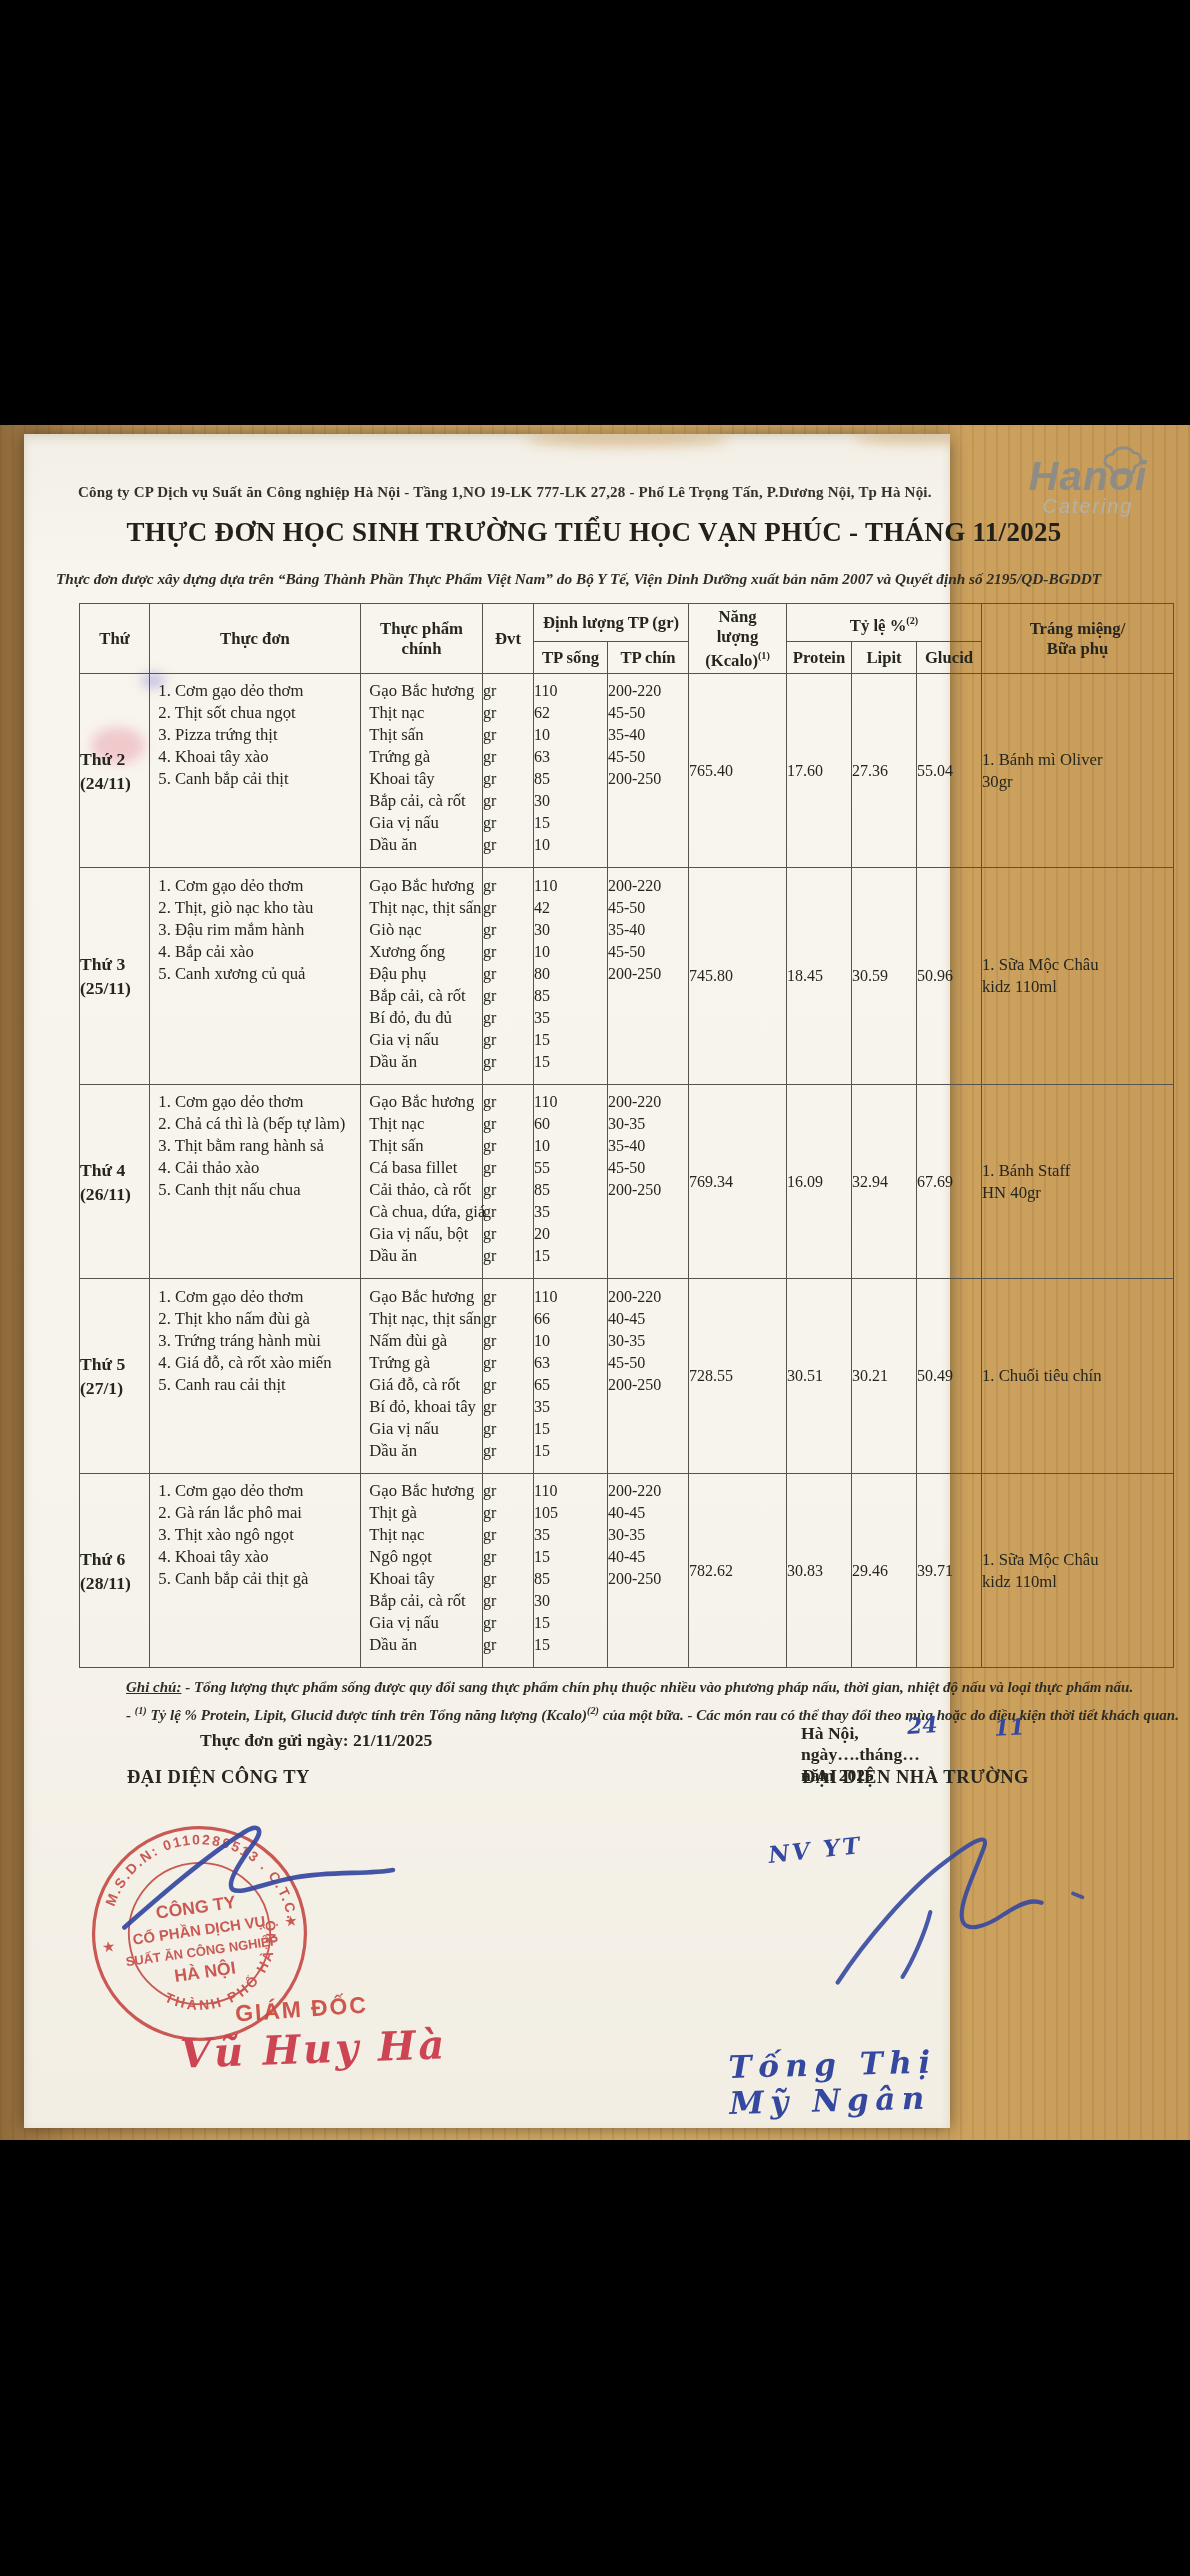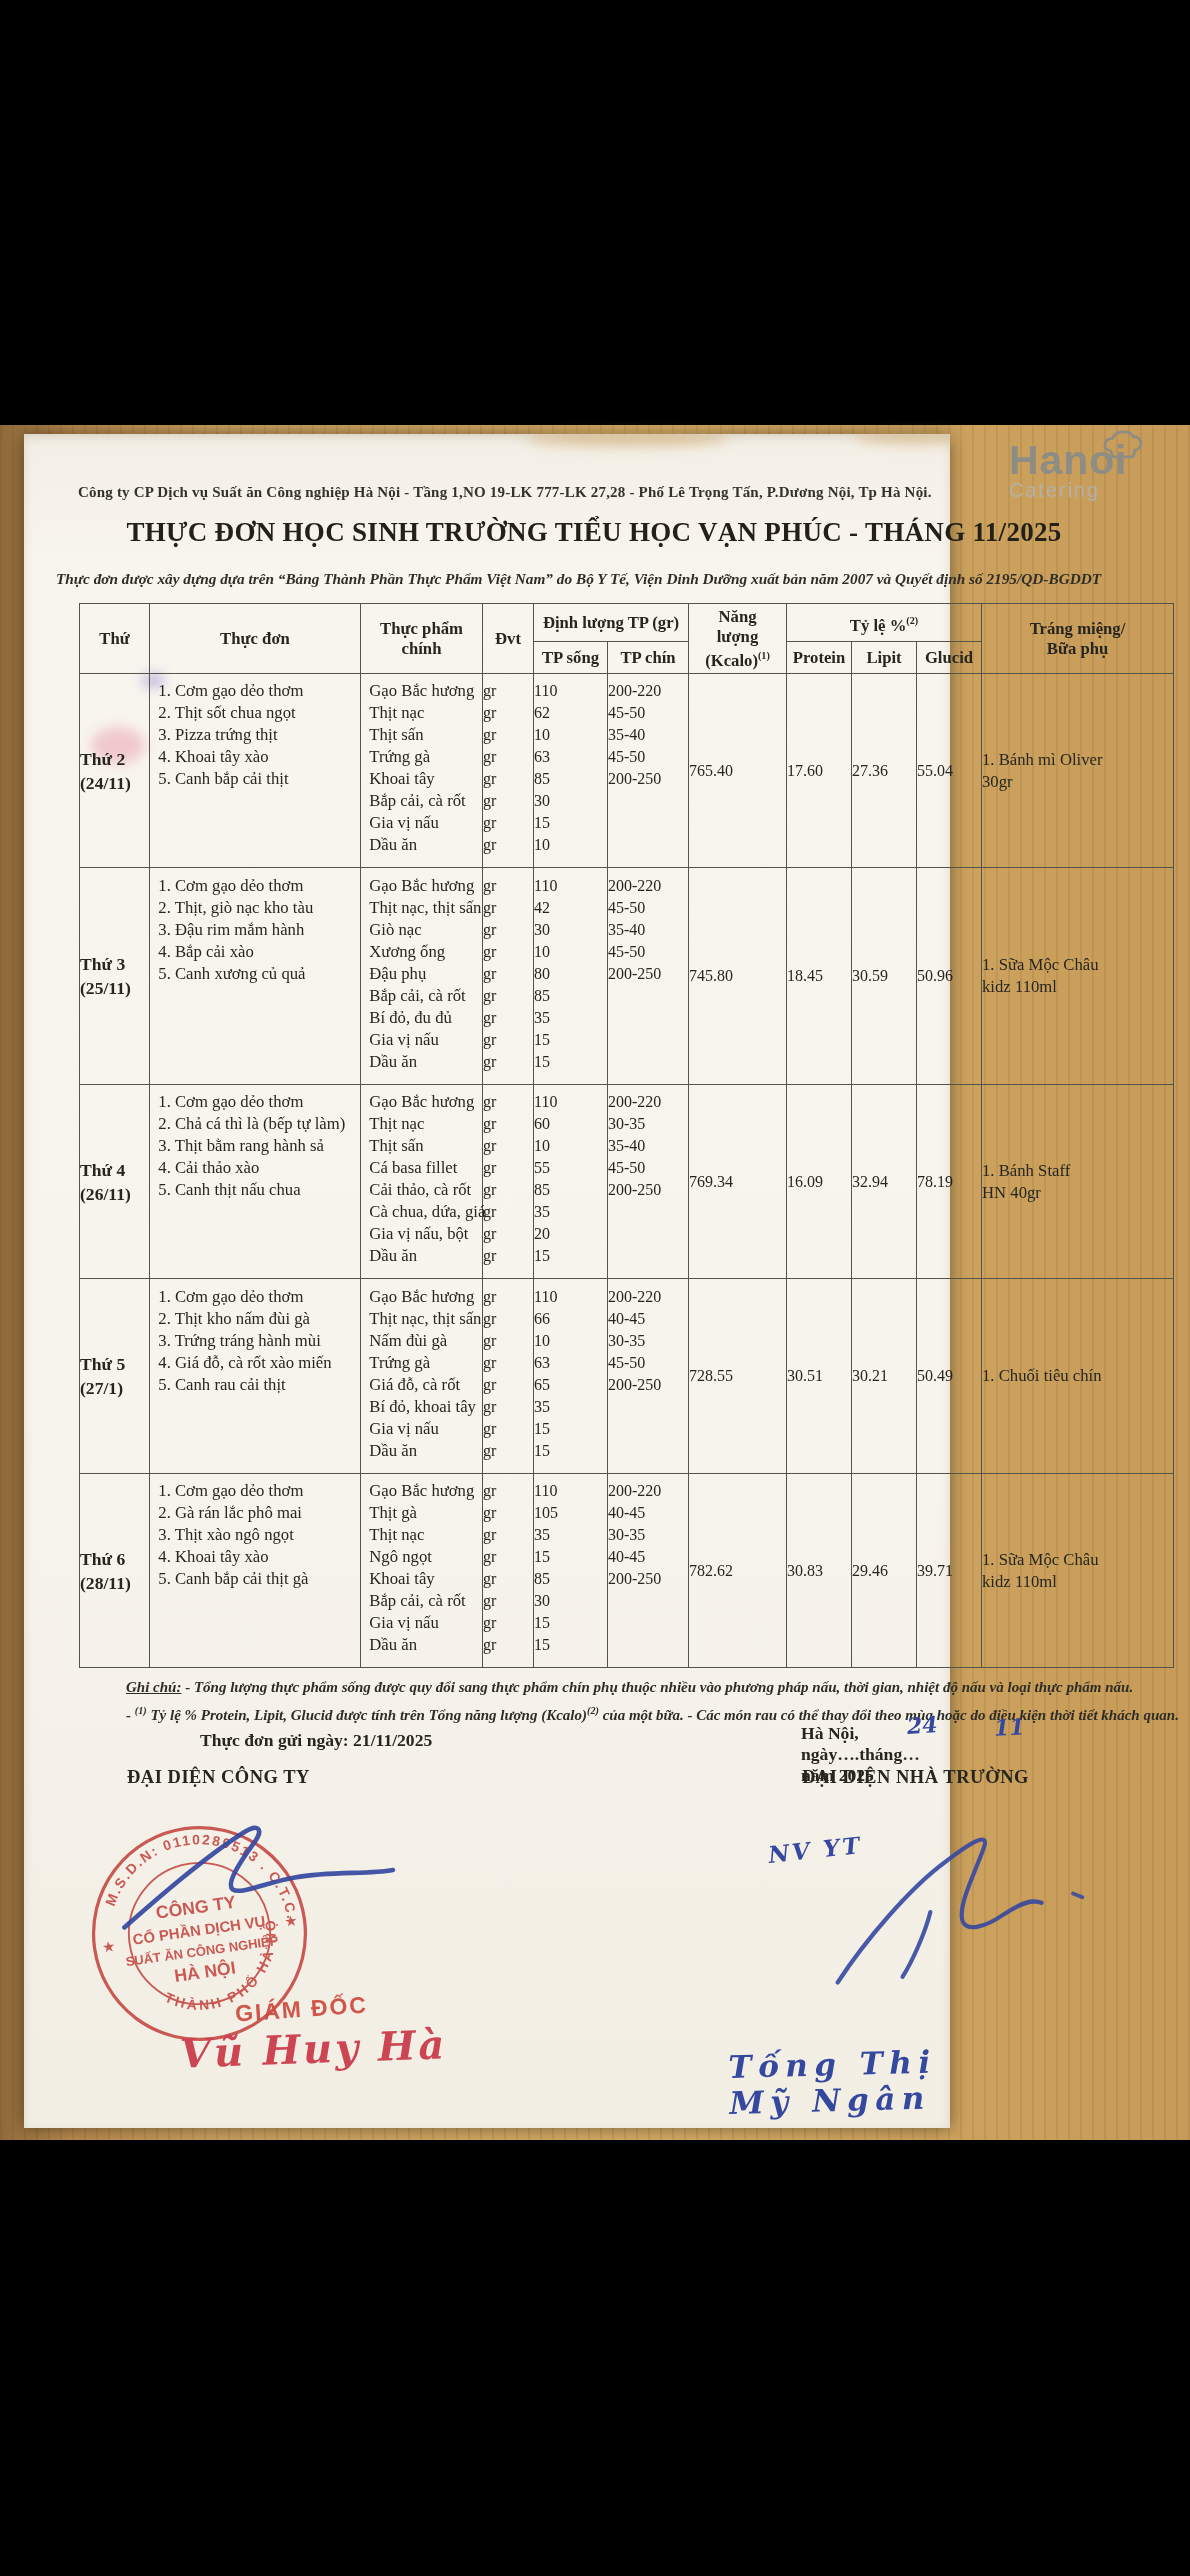--- a/index.html
+++ b/index.html
@@ -16,21 +16,21 @@
   .paper{
     position:absolute;left:24px;top:9.3px;width:926px;height:1694px;
     background:linear-gradient(180deg,#f3efe6 0%,#f8f5ee 8%,#f7f4ec 60%,#f2eee4 100%);
     box-shadow:0 0 16.7px rgba(0,0,0,.45), inset 0 3.7px 9.3px rgba(120,90,40,.18);
   }
   .abs{position:absolute;}
   .smudge{position:absolute;border-radius:50%;filter:blur(5.6px);}
 
   
   .company-line{left:54px;top:50px;width:955px;font-size:15px;font-weight:600;letter-spacing:0.2px;color:#33322c;}
-  .logo{left:985px;top:8px;width:158px;text-align:left;color:#8d8c85;}
+  .logo{left:985px;top:24px;width:158px;text-align:center;color:#8d8c85;font-style:italic;}
   .logo .nm{font-family:"Liberation Sans",sans-serif;font-size:41px;font-weight:bold;letter-spacing:0.9px;line-height:37px;}
   .logo .sb{font-family:"Liberation Sans",sans-serif;font-size:20px;color:#b3b1a8;letter-spacing:1.9px;margin-top:0;}
   .logo svg{position:absolute;top:-15px;left:89px;}
   .doc-title{left:37px;top:83px;width:1066px;text-align:center;font-size:27px;font-weight:bold;letter-spacing:0.3px;color:#222019;}
   .doc-subtitle{left:32px;top:136px;width:1103px;font-size:15.3px;font-style:italic;font-weight:600;color:#2e2d26;}
 
   
   #menu-table{position:absolute;left:55px;top:169px;width:1094px;border-collapse:collapse;table-layout:fixed;color:#26261f;}
   #menu-table th,#menu-table td{border:1.5px solid #55544b;padding:0;}
   #menu-table thead th{font-size:16.7px;font-weight:bold;line-height:19.5px;padding:2.8px 1.9px;}
@@ -329,21 +329,21 @@
                 <div class="line num">200-220</div>
                 <div class="line num">30-35</div>
                 <div class="line num">35-40</div>
                 <div class="line num">45-50</div>
                 <div class="line num">200-250</div>
               </div>
             </td>
             <td class="c mid num">769.34</td>
             <td class="c mid num">16.09</td>
             <td class="c mid num">32.94</td>
-            <td class="c mid num">78.19</td>
+            <td class="c mid num">67.69</td>
             <td class="c mid dessert">
               <div class="line">1. Bánh Staff</div>
               <div class="line">HN 40gr</div>
             </td>
           </tr>
           <tr>
             <td class="c mid">
               <div class="day-name">Thứ 5</div>
               <div class="day-name">(27/1)</div>
             </td>

